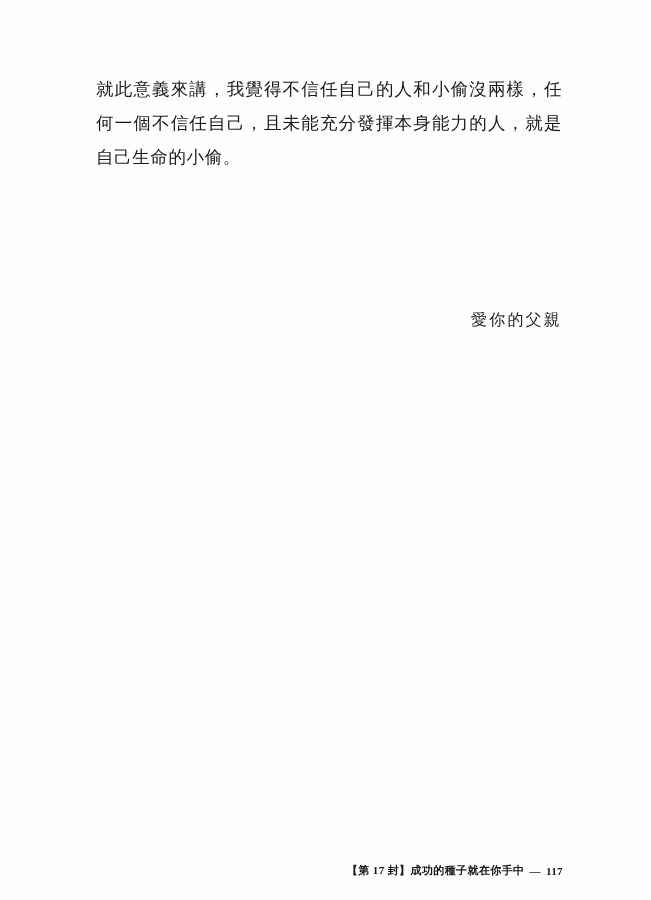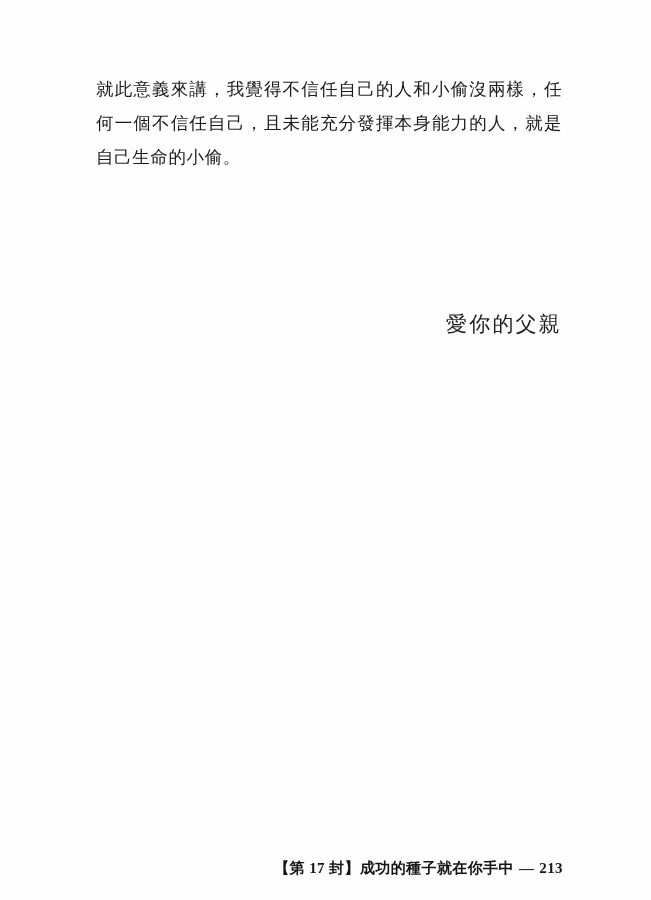--- a/index.html
+++ b/index.html
@@ -39,31 +39,31 @@
   .para.indent {
     text-indent: 2em;
   }
   .signature {
     position: absolute;
     left: 96px;
     top: 310px;
     width: 466px;
     text-align: right;
     padding-right: 6px;
-    font-size: 21px;
+    font-size: 16px;
     letter-spacing: 2.2px;
     color: #1d1d1d;
   }
   .footer {
     position: absolute;
     right: 88px;
     bottom: 22px;
     display: flex;
     align-items: center;
-    font-size: 15px;
+    font-size: 11px;
     letter-spacing: 0.4px;
     color: #151515;
     font-family: "Liberation Serif", "DejaVu Serif", serif;
     font-weight: bold;
   }
   .footer-chapter {
     white-space: nowrap;
   }
   .footer-sep {
     margin: 0 5px;
@@ -80,16 +80,16 @@
 
   <div class="body-text">
     <p class="para">就此意義來講，我覺得不信任自己的人和小偷沒兩樣，任何一個不信任自己，且未能充分發揮本身能力的人，就是自己生命的小偷。</p>
   </div>
 
   <div class="signature">愛你的父親</div>
 
   <div class="footer">
     <span class="footer-chapter">【第 17 封】成功的種子就在你手中</span>
     <span class="footer-sep">—</span>
-    <span class="footer-page">213</span>
+    <span class="footer-page">117</span>
   </div>
 
 </div>
 
 </body></html>

